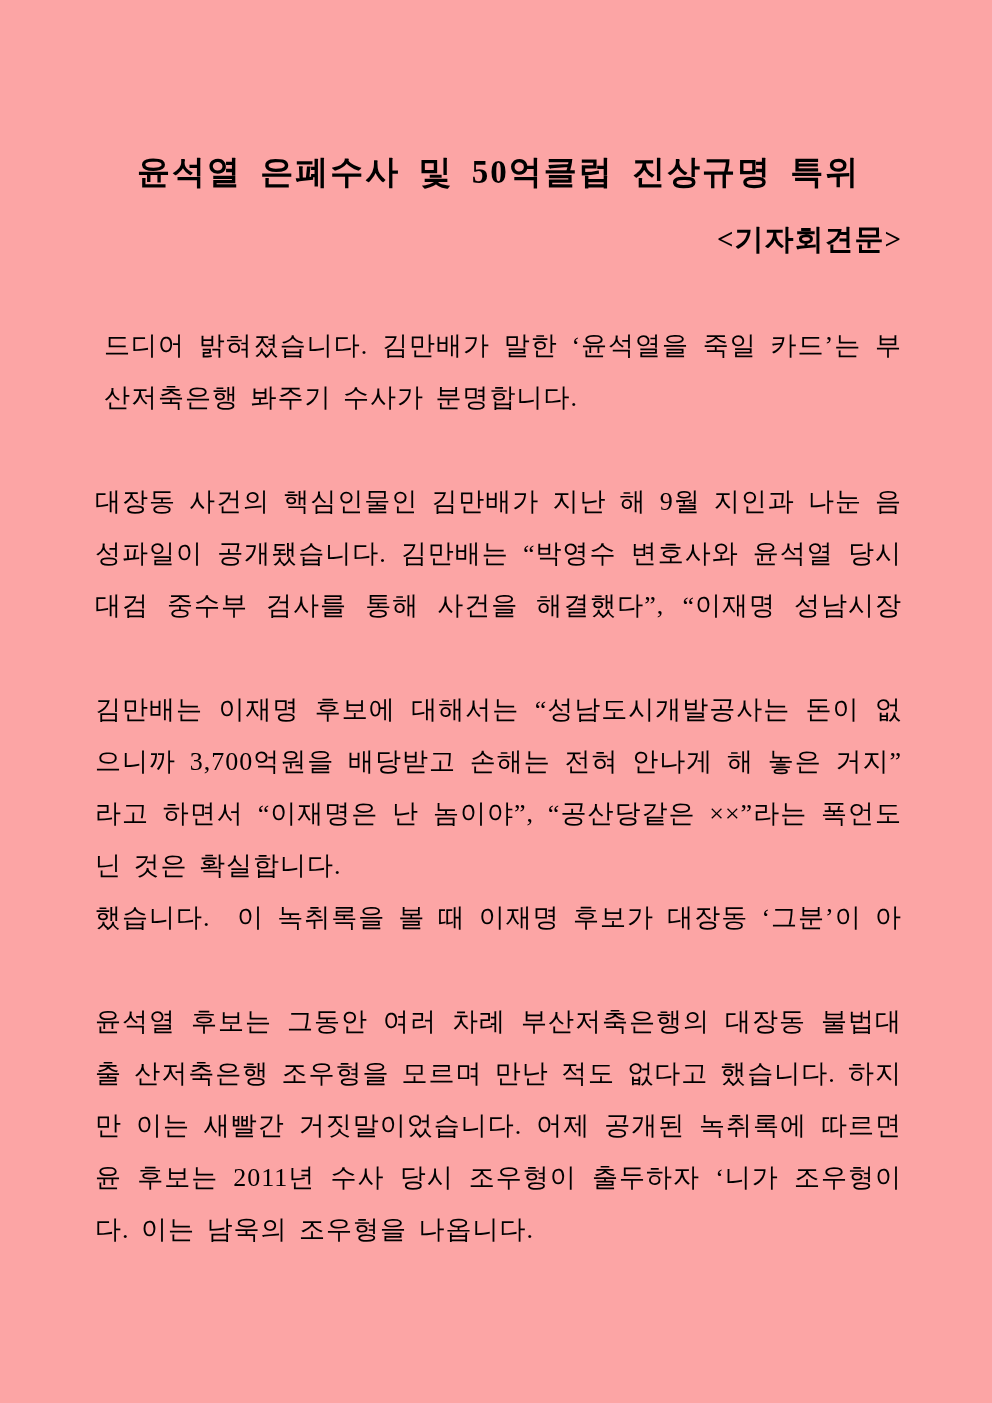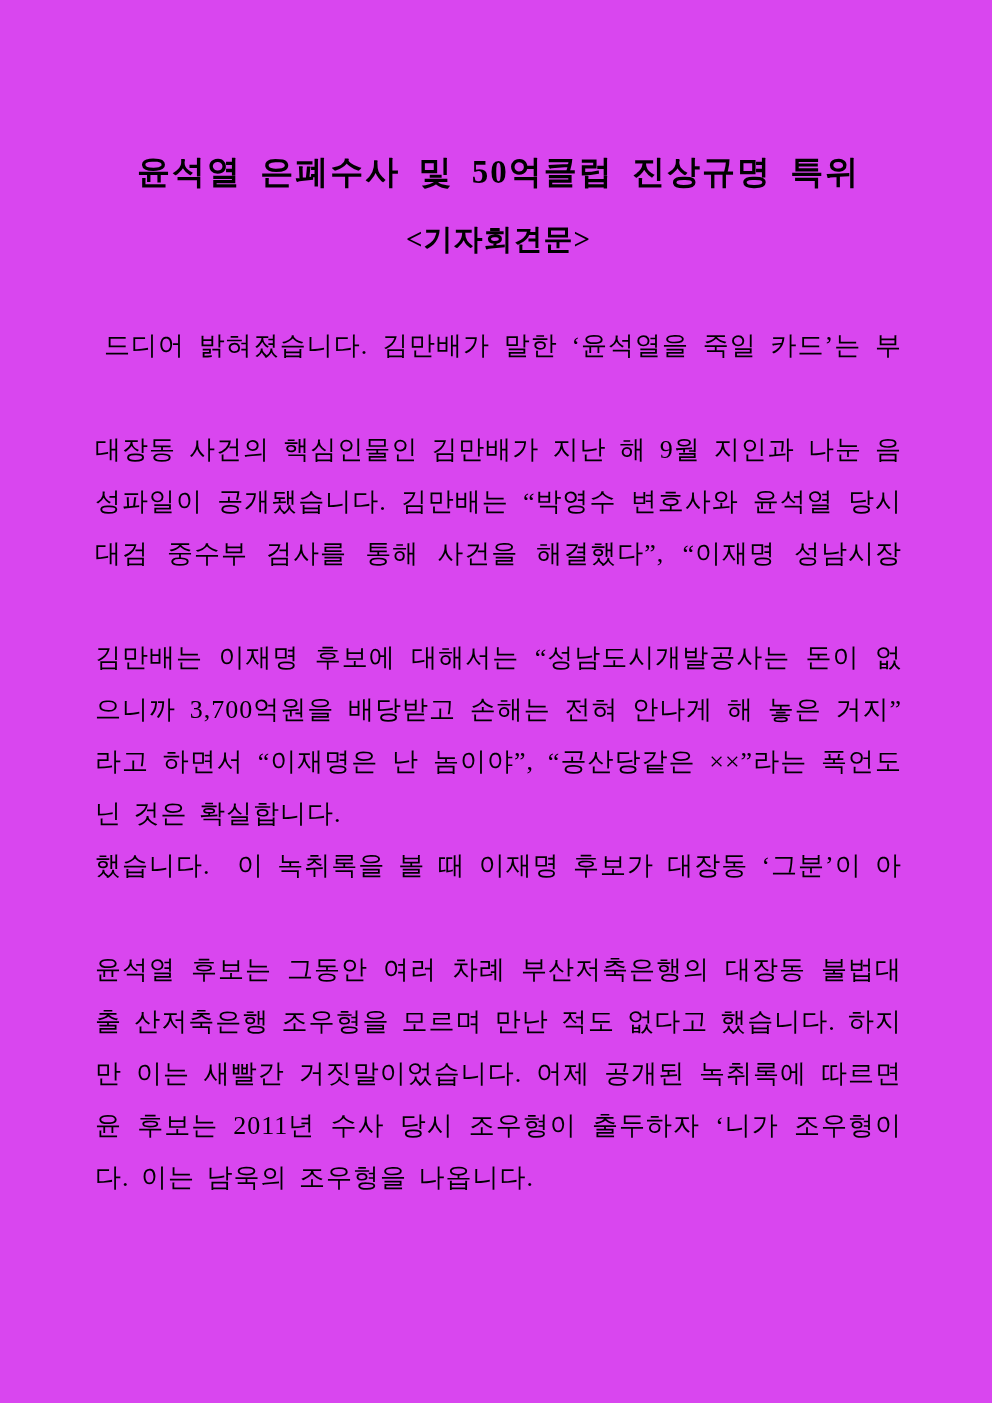--- a/index.html
+++ b/index.html
@@ -4,40 +4,40 @@
 <style>
   html, body {
     margin: 0;
     padding: 0;
     background: #ffffff;
   }
   .page {
     position: relative;
     width: 992px;
     height: 1403px;
-    background: #d946ef;
+    background: #fca5a5;
     color: #000000;
     font-family: "Liberation Serif", "DejaVu Serif", serif;
     box-sizing: border-box;
     padding: 150px 90px 0 95px;
     overflow: hidden;
   }
   .doc-title {
     margin: 0;
     text-align: center;
     font-size: 33px;
     font-weight: 700;
     line-height: 44px;
     letter-spacing: 2px;
     word-spacing: 8px;
     white-space: nowrap;
   }
   .doc-subtitle {
     margin: 24px 0 0 0;
-    text-align: center;
+    text-align: right;
     font-size: 29px;
     font-weight: 700;
     line-height: 42px;
     letter-spacing: 1px;
   }
   .doc-body {
     margin-top: 60px;
     font-size: 26px;
     letter-spacing: 1px;
     word-spacing: 4px;
@@ -63,20 +63,21 @@
 </style>
 </head>
 <body>
 
 <div class="page">
   <h1 class="doc-title">윤석열 은폐수사 및 50억클럽 진상규명 특위</h1>
   <h2 class="doc-subtitle">&lt;기자회견문&gt;</h2>
   <div class="doc-body">
       <div class="para indent">
         <div class="line just">드디어 밝혀졌습니다. 김만배가 말한 ‘윤석열을 죽일 카드’는 부</div>
+        <div class="line">산저축은행 봐주기 수사가 분명합니다.</div>
       </div>
       <div class="para">
         <div class="line just">대장동 사건의 핵심인물인 김만배가 지난 해 9월 지인과 나눈 음</div>
         <div class="line just">성파일이 공개됐습니다. 김만배는 “박영수 변호사와 윤석열 당시</div>
         <div class="line just">대검 중수부 검사를 통해 사건을 해결했다”, “이재명 성남시장</div>
       </div>
       <div class="para">
         <div class="line just">김만배는 이재명 후보에 대해서는 “성남도시개발공사는 돈이 없</div>
         <div class="line just">으니까 3,700억원을 배당받고 손해는 전혀 안나게 해 놓은 거지”</div>
         <div class="line just">라고 하면서 “이재명은 난 놈이야”, “공산당같은 ××”라는 폭언도</div>

